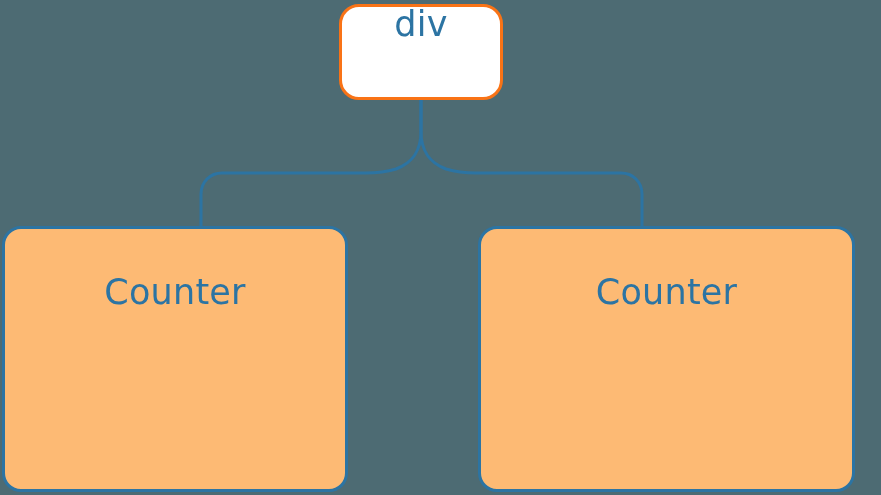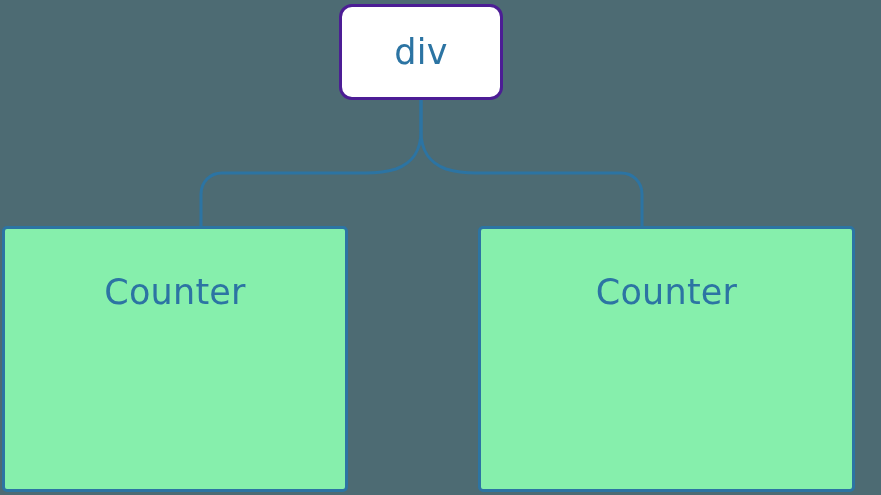--- a/index.html
+++ b/index.html
@@ -35,42 +35,42 @@
 
   
   .root-node {
     position: absolute;
     left: 339px;
     top: 4px;
     width: 164px;
     height: 96px;
     box-sizing: border-box;
     background: #ffffff;
-    border: 3px solid #4c1d95;
-    border-radius: 13px;
+    border: 3px solid #f97316;
+    border-radius: 20px;
     display: flex;
-    align-items: center;
+    align-items: flex-start;
     justify-content: center;
     z-index: 3;
   }
   .root-label {
     font-size: 35px;
     font-weight: 400;
     color: #2c74a3;
     letter-spacing: 0.2px;
     line-height: 1;
   }
 
   
   .card {
     position: absolute;
     box-sizing: border-box;
-    background: #86efac;
+    background: #fdba74;
     border: 3px solid #2c74a3;
-    border-radius: 5px;
+    border-radius: 19px;
     z-index: 3;
   }
   .card-left {
     left: 2px;
     top: 226px;
     width: 346px;
     height: 266px;
   }
   .card-right {
     left: 478px;

